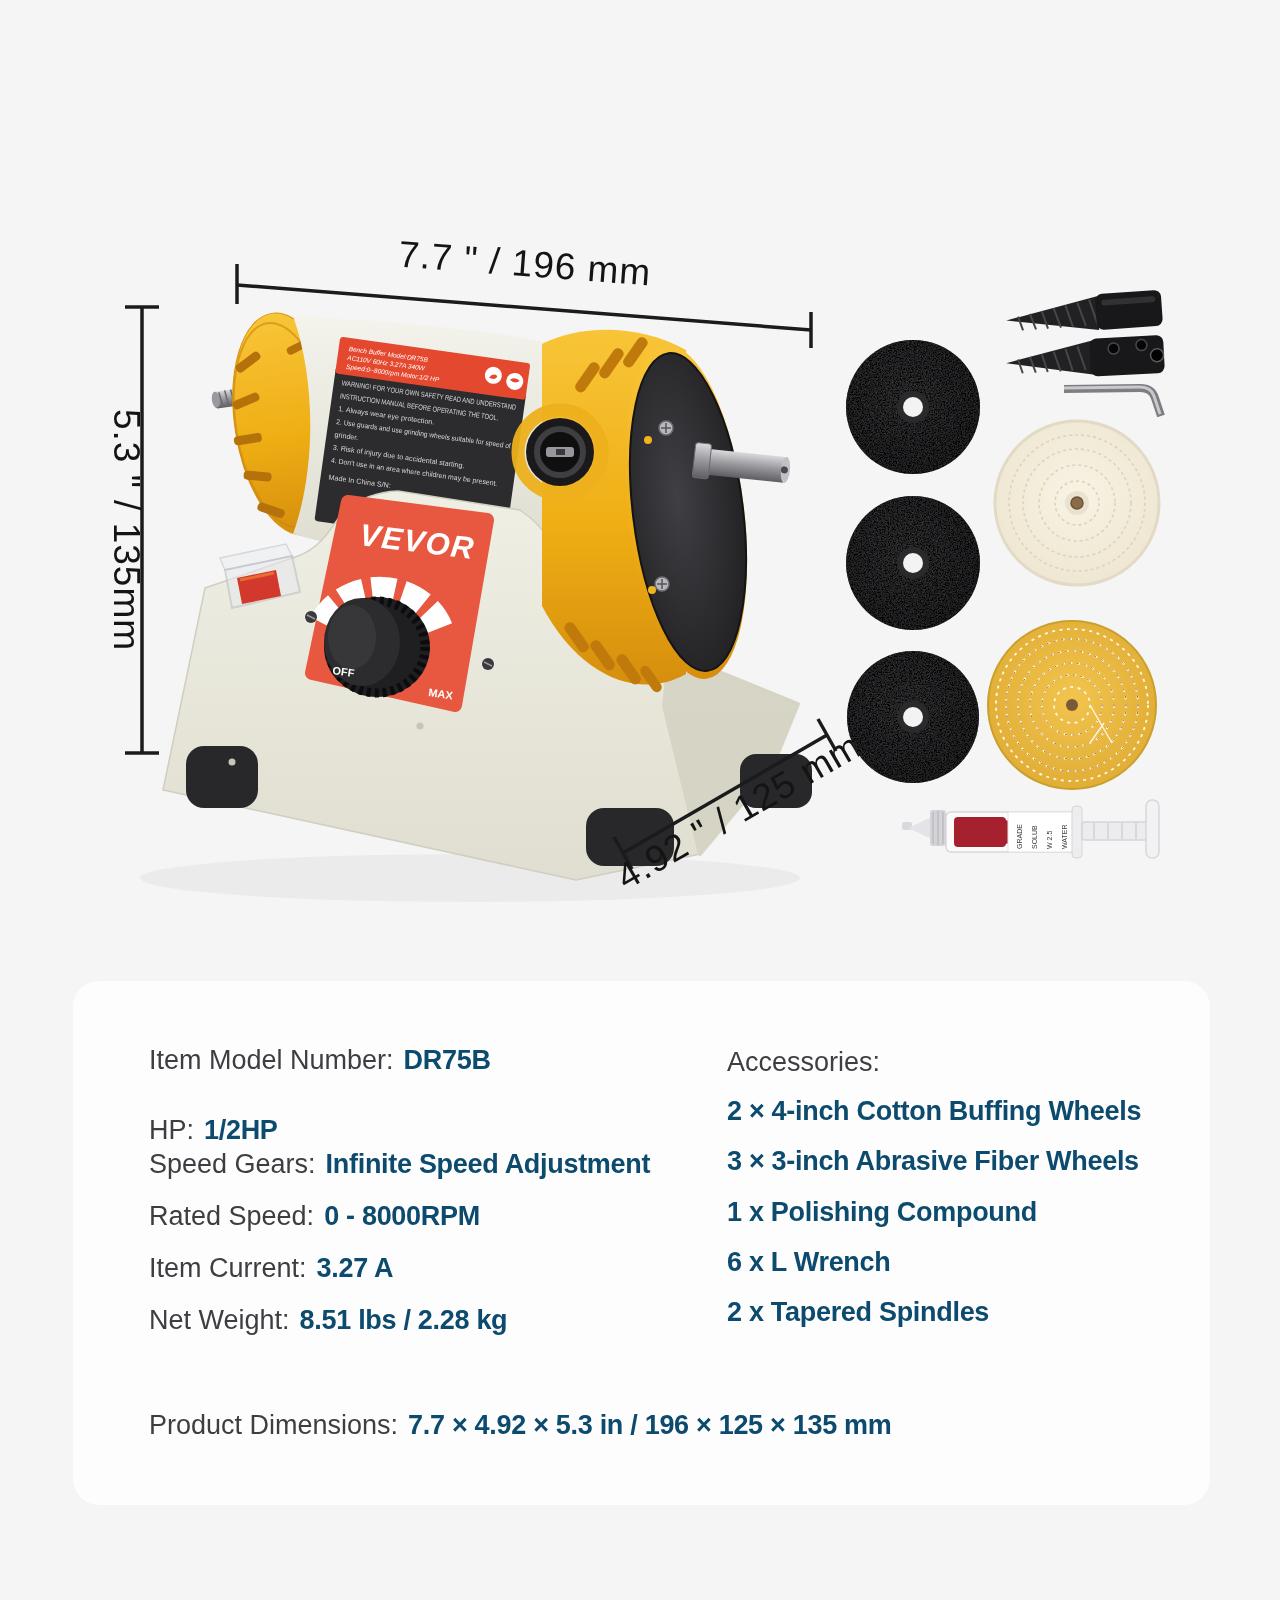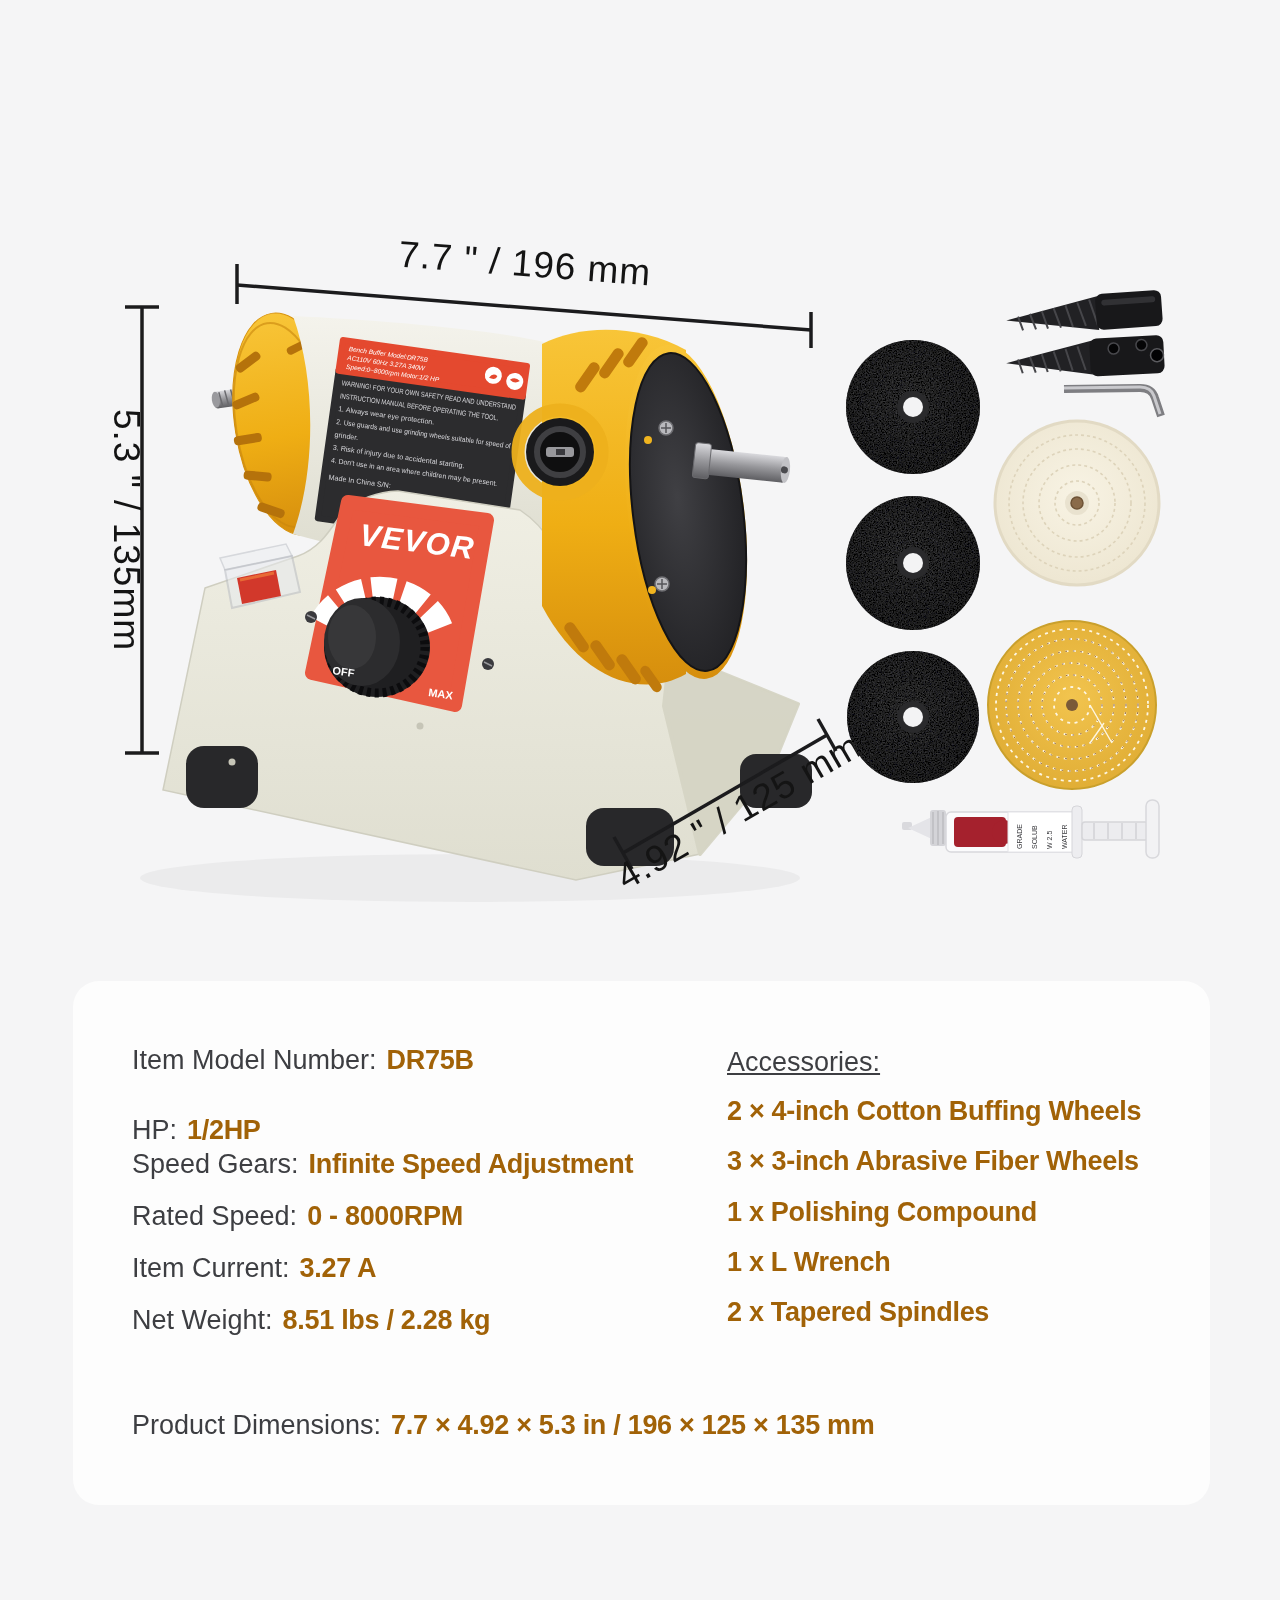--- a/index.html
+++ b/index.html
@@ -2,24 +2,24 @@
 <html><head>
 <meta charset="utf-8">
 <style>
   html,body{margin:0;padding:0;background:#f5f5f6;}
   .page{position:relative;width:1280px;height:1600px;background:#f5f5f6;overflow:hidden;
         font-family:"Liberation Sans",sans-serif;}
   .photo{position:absolute;left:0;top:0;}
   .spec-card{position:absolute;left:73px;top:981px;width:1137px;height:524px;
              background:#fdfdfd;border-radius:26px;}
   .spec-row{position:absolute;white-space:nowrap;font-size:27px;line-height:34px;}
-  .spec-row .lbl{color:#3d3e42;margin-right:10px;}
+  .spec-row .lbl{color:#3d3e42;margin-right:10px;margin-left:17px;}
   .spec-row .lbl:empty{margin-right:0;}
-  .spec-row .val{color:#a16207;font-weight:700;letter-spacing:-0.3px;}
-  .spec-row .hdr{color:#3d3e42;text-decoration:underline;}
+  .spec-row .val{color:#0c4a6e;font-weight:700;letter-spacing:-0.3px;}
+  .spec-row .hdr{color:#3d3e42;}
   .col-left{left:59px;}
   .col-right{left:654px;}
   text{font-family:"Liberation Sans",sans-serif;}
 </style>
 </head>
 <body>
 
 <div class="page">
 
 <svg class="photo" width="1280" height="960" viewBox="0 0 1280 960">
@@ -349,20 +349,20 @@
   <div class="spec-row col-right" style="top:113px">
     <span class="val">2 × 4-inch Cotton Buffing Wheels</span>
   </div>
   <div class="spec-row col-right" style="top:163px">
     <span class="val">3 × 3-inch Abrasive Fiber Wheels</span>
   </div>
   <div class="spec-row col-right" style="top:214px">
     <span class="val">1 x Polishing Compound</span>
   </div>
   <div class="spec-row col-right" style="top:264px">
-    <span class="val">1 x L Wrench</span>
+    <span class="val">6 x L Wrench</span>
   </div>
   <div class="spec-row col-right" style="top:314px">
     <span class="val">2 x Tapered Spindles</span>
   </div>
 
 </div>
 </div>
 
 </body></html>

